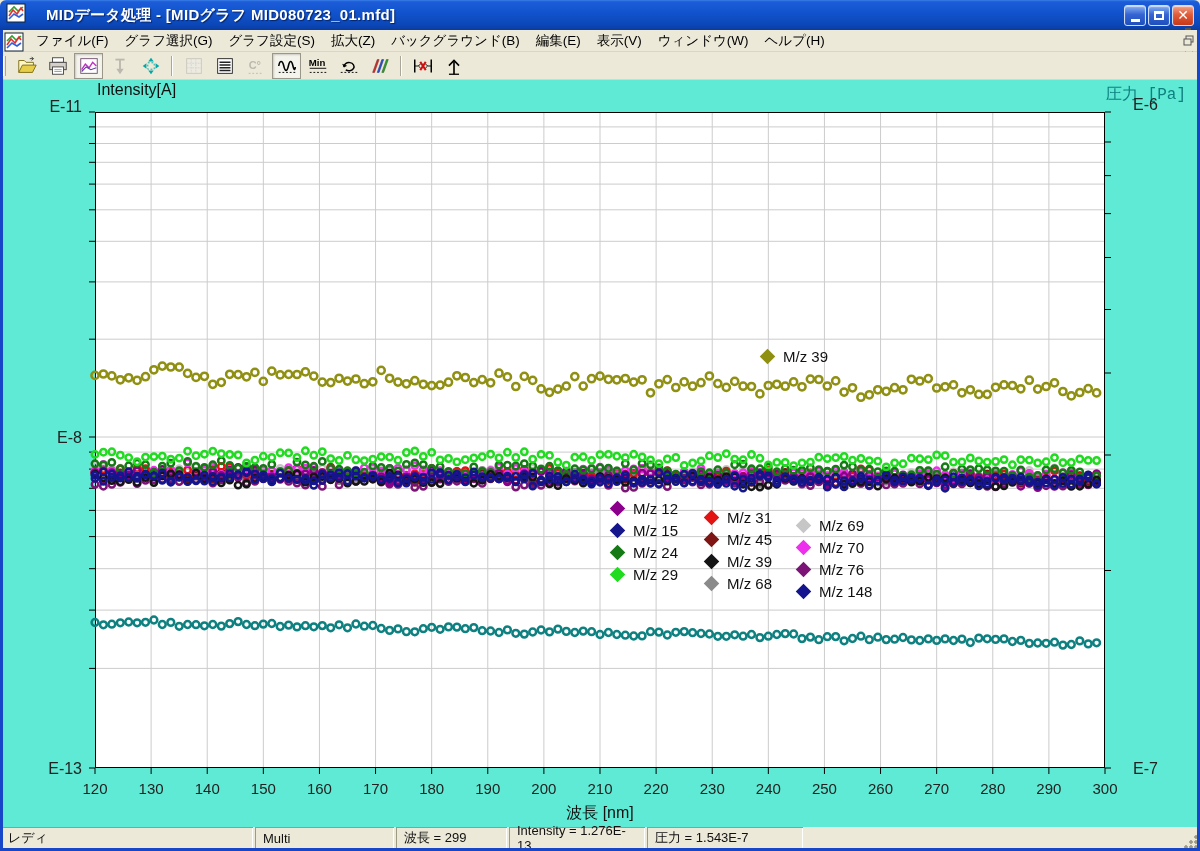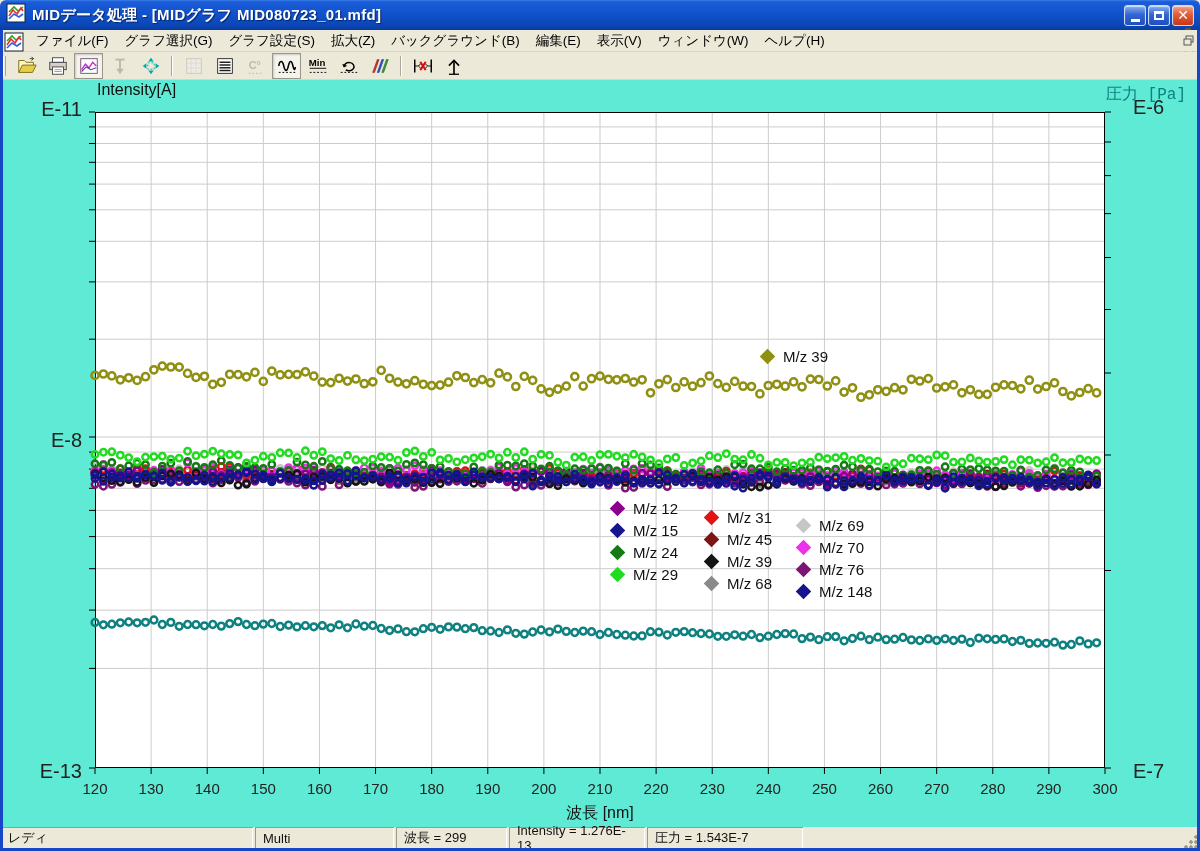--- a/index.html
+++ b/index.html
@@ -4,21 +4,21 @@
 <style>
   * { margin:0; padding:0; box-sizing:border-box; }
   html,body { width:1200px; height:851px; overflow:hidden;
     font-family:"Liberation Sans","DejaVu Sans",sans-serif; }
   #window { position:relative; width:1200px; height:851px; background:#ECE9D8; }
 
   
   #titlebar { position:absolute; left:0; top:0; width:1200px; height:30px;
     background:linear-gradient(180deg,#3A80E8 0%,#1C5CD8 6%,#1152CC 45%,#0B46B6 85%,#0A3C9E 100%);
     border-radius:6px 6px 0 0; display:flex; align-items:center; padding:0 6px; }
-  #title-text { color:#fff; font-weight:bold; font-size:15px; margin-left:6px;
+  #title-text { color:#fff; font-weight:bold; font-size:15px; margin-left:20px;
     text-shadow:1px 1px 1px #04246a; letter-spacing:.3px; }
   #titlebar .spacer { flex:1; }
   .win-btn { width:22px; height:21px; margin-left:2px; border:1px solid #cfdcf8; border-radius:3px;
     display:flex; align-items:center; justify-content:center; color:#fff; font-weight:bold;
     box-shadow:inset 0 1px 1px rgba(255,255,255,.6); }
   .win-btn.blue { background:linear-gradient(180deg,#8AB1F2,#3465D2 45%,#1E4FBE); }
   .win-btn.red  { background:linear-gradient(180deg,#F2A288,#E05C3A 45%,#C63818); font-size:14px; }
   .glyph-min { display:block; width:9px; height:3px; background:#fff; margin-top:10px; }
   .glyph-max { display:block; width:10px; height:9px; border:2px solid #fff; border-top-width:3px; }
 
@@ -39,21 +39,21 @@
   .tb-btn svg { width:22px; height:22px; }
   .tb-btn.pressed { border:1px solid #9a968a; background:#f4f3ec; box-shadow:inset 1px 1px 2px rgba(0,0,0,.18); }
   .tb-btn.disabled { opacity:.42; filter:grayscale(1); }
   .tb-sep { width:2px; height:20px; margin:0 5px;
     border-left:1px solid #aaa69a; border-right:1px solid #fff; }
 
   
   #client { position:absolute; left:0; top:80px; width:1200px; height:747px; background:#5eead4; }
   #plot-svg { position:absolute; left:95px; top:32px; overflow:visible; }
   .axis-corner { position:absolute; font-size:16px; color:#111; }
-  .ytick { position:absolute; font-size:20px; color:#222; }
+  .ytick { position:absolute; font-size:16px; color:#222; }
   .legend-item { display:flex; align-items:center; height:22px; }
   .diamond { width:11px; height:11px; transform:rotate(45deg); margin-right:10px; flex:none; }
   .legend-label { font-size:15px; color:#111; white-space:nowrap; }
   #mz28-tag { position:absolute; display:flex; align-items:center; }
 
   
   #statusbar { position:absolute; left:0; top:827px; width:1200px; height:21px; background:#ECE9D8;
     display:flex; align-items:stretch; }
   .sb-panel { box-shadow:inset 1px 1px 0 #9d9a84, inset -1px -1px 0 #ffffff;
     margin-right:2px; font-size:13px; color:#111; display:flex; align-items:center; padding:11px 8px; }

